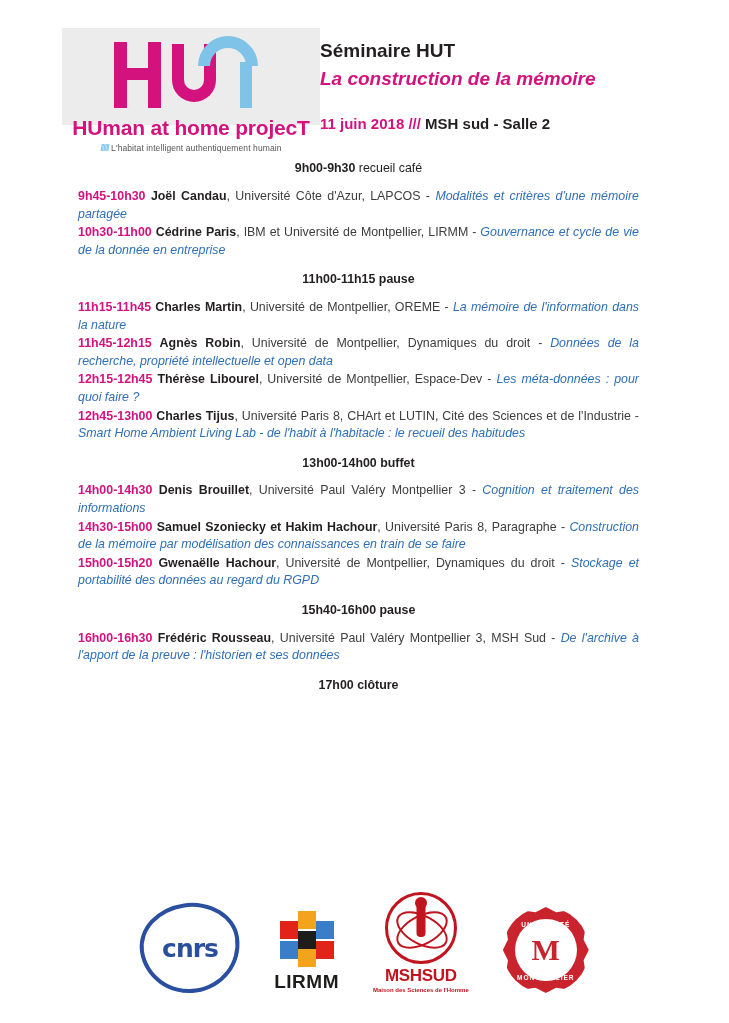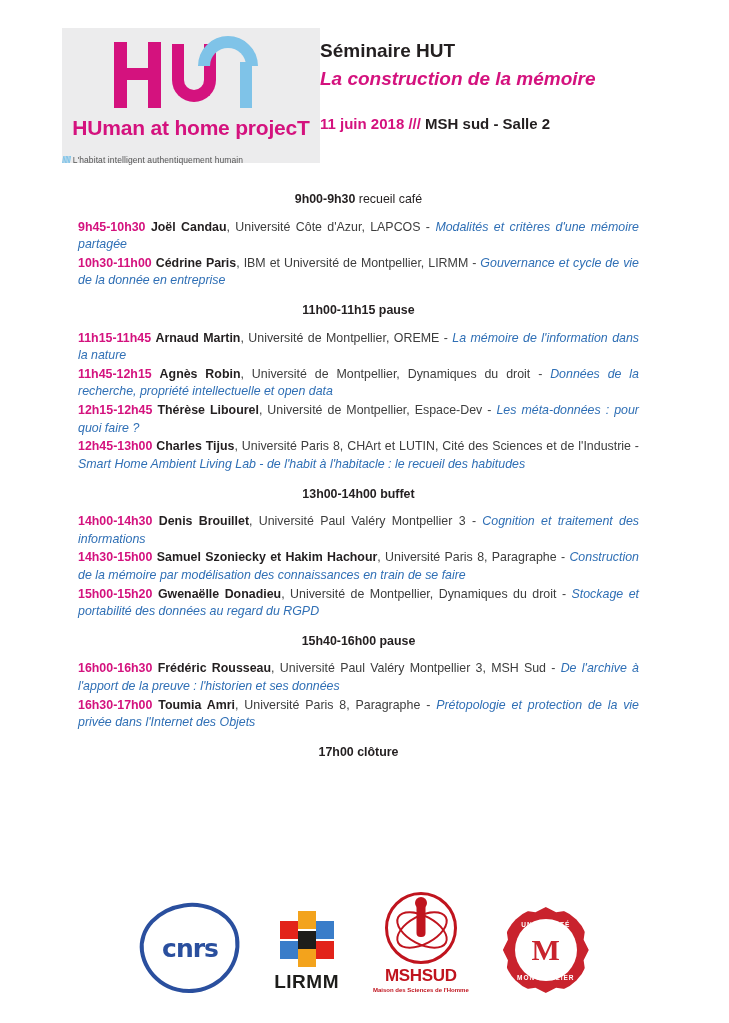--- a/index.html
+++ b/index.html
@@ -23,21 +23,21 @@
   }
 
   
   .header {
     display: flex;
     align-items: flex-start;
     padding: 28px 40px 0 62px;
   }
   .logo-box {
     width: 258px;
-    height: 135px;
+    height: 97px;
     background: #ececed;
     position: relative;
     flex: 0 0 auto;
   }
   .logo-mark {
     position: relative;
     height: 80px;
     margin-top: 6px;
   }
   .logo-h {
@@ -98,24 +98,24 @@
   }
   .logo-title {
     text-align: center;
     font-size: 21px;
     font-weight: bold;
     color: #d4127e;
     letter-spacing: -0.2px;
     margin-top: 2px;
   }
   .logo-sub {
-    text-align: left;
+    text-align: center;
     font-size: 8.5px;
     color: #d4127e;
-    margin-top: 15px;
+    margin-top: 3px;
     letter-spacing: 0.1px;
   }
   .logo-sub .slashes { color: #7fc3e8; font-weight: bold; letter-spacing: -1px;}
   .logo-sub .grey { color: #555; }
 
   .header-text {
     flex: 1;
     padding-top: 10px;
   }
   .sem-title {
@@ -298,21 +298,21 @@
       <span class="speaker">Cédrine Paris</span><span class="affil">, IBM et Université de Montpellier, LIRMM - </span><span class="talk">Gouvernance et cycle de vie de la donnée en entreprise</span>
     </div>
 
     <div class="center-line">
       <span class="b">11h00-11h15</span>
       <span class="b">pause</span>
     </div>
 
     <div class="entry">
       <span class="time">11h15-11h45</span>
-      <span class="speaker">Arnaud Martin</span><span class="affil">, Université de Montpellier, OREME - </span><span class="talk">La mémoire de l'information dans la nature</span>
+      <span class="speaker">Charles Martin</span><span class="affil">, Université de Montpellier, OREME - </span><span class="talk">La mémoire de l'information dans la nature</span>
     </div>
 
     <div class="entry">
       <span class="time">11h45-12h15</span>
       <span class="speaker">Agnès Robin</span><span class="affil">, Université de Montpellier, Dynamiques du droit - </span><span class="talk">Données de la recherche, propriété intellectuelle et open data</span>
     </div>
 
     <div class="entry">
       <span class="time">12h15-12h45</span>
       <span class="speaker">Thérèse Libourel</span><span class="affil">, Université de Montpellier, Espace-Dev - </span><span class="talk">Les méta-données : pour quoi faire ?</span>
@@ -333,38 +333,34 @@
       <span class="speaker">Denis Brouillet</span><span class="affil">, Université Paul Valéry Montpellier 3 - </span><span class="talk">Cognition et traitement des informations</span>
     </div>
 
     <div class="entry">
       <span class="time">14h30-15h00</span>
       <span class="speaker">Samuel Szoniecky et Hakim Hachour</span><span class="affil">, Université Paris 8, Paragraphe - </span><span class="talk">Construction de la mémoire par modélisation des connaissances en train de se faire</span>
     </div>
 
     <div class="entry">
       <span class="time">15h00-15h20</span>
-      <span class="speaker">Gwenaëlle Donadieu</span><span class="affil">, Université de Montpellier, Dynamiques du droit - </span><span class="talk">Stockage et portabilité des données au regard du RGPD</span>
+      <span class="speaker">Gwenaëlle Hachour</span><span class="affil">, Université de Montpellier, Dynamiques du droit - </span><span class="talk">Stockage et portabilité des données au regard du RGPD</span>
     </div>
 
 
     <div class="center-line">
       <span class="b">15h40-16h00</span>
       <span class="b">pause</span>
     </div>
 
     <div class="entry">
       <span class="time">16h00-16h30</span>
       <span class="speaker">Frédéric Rousseau</span><span class="affil">, Université Paul Valéry Montpellier 3, MSH Sud - </span><span class="talk">De l'archive à l'apport de la preuve : l'historien et ses données</span>
     </div>
 
-    <div class="entry">
-      <span class="time">16h30-17h00</span>
-      <span class="speaker">Toumia Amri</span><span class="affil">, Université Paris 8, Paragraphe - </span><span class="talk">Prétopologie et protection de la vie privée dans l'Internet des Objets</span>
-    </div>
 
     <div class="center-line">
       <span class="b">17h00</span>
       <span class="b">clôture</span>
     </div>
 
   </div>
 
   <div class="footer">
 

